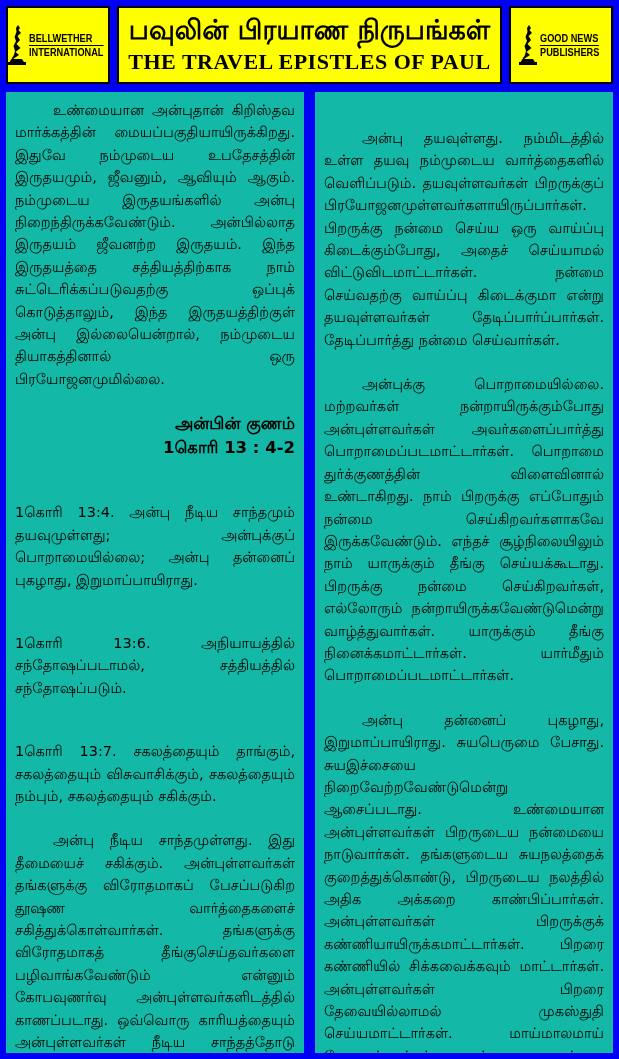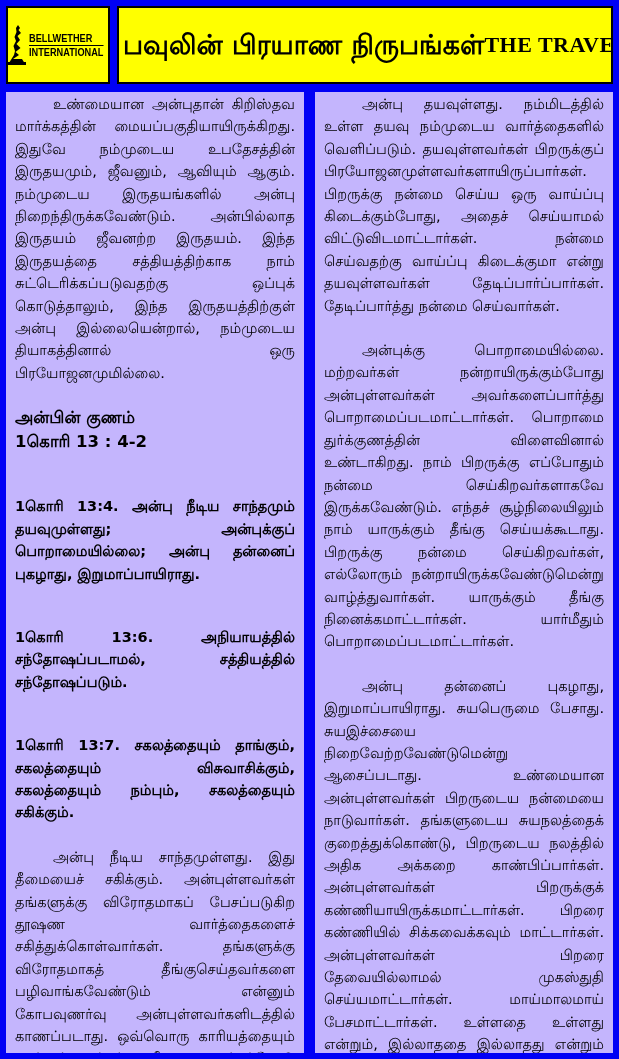--- a/index.html
+++ b/index.html
@@ -44,20 +44,21 @@
     transform: scaleX(0.92);
     transform-origin: left;
     white-space: nowrap;
   }
   .logo-line.underlined { border-bottom: 1.5px solid #000; padding-bottom: 1px; margin-bottom: 1px; }
   .title-box {
     flex: 1;
     background: #FFFF00;
     border: 2px solid #000000;
     display: flex;
+    flex-direction: column;
     align-items: center;
     justify-content: space-evenly;
     padding: 2px 4px;
     overflow: hidden;
   }
   .title-tamil {
     font-size: 27px;
     font-weight: bold;
     white-space: nowrap;
     line-height: 1.1;
@@ -71,39 +72,40 @@
   }
   
   .body {
     flex: 1;
     display: flex;
     gap: 11px;
     min-height: 0;
   }
   .column {
     flex: 1;
-    background: #c4b5fd;
-    padding: 1px 9px 6px 9px;
+    background: #14b8a6;
+    padding: 7px 9px 6px 9px;
     overflow: hidden;
   }
   .column p {
     font-size: 14.5px;
     line-height: 22.4px;
     text-align: justify;
     margin-bottom: 22px;
   }
   .column p.indent { text-indent: 38px; }
-  .column p.verse { font-weight: bold; margin-top: 41px; }
+  .column p.verse { font-weight: normal; margin-top: 41px; }
   .heading {
     font-weight: bold;
     font-size: 16.5px;
     line-height: 24px;
     margin-bottom: 15px;
+    text-align: right;
   }
-  .right-first { }
+  .right-first { margin-top: 28px; }
 </style>
 </head>
 <body>
 
 <div class="page">
 
   <div class="header">
 
     <div class="logo-box">
       <span class="logo-figure">
@@ -116,20 +118,32 @@
         <span class="logo-line underlined">BELLWETHER</span>
         <span class="logo-line">INTERNATIONAL</span>
       </span>
     </div>
 
     <div class="title-box">
       <div class="title-tamil">பவுலின் பிரயாண நிருபங்கள்</div>
       <div class="title-english">THE TRAVEL EPISTLES OF PAUL</div>
     </div>
 
+    <div class="logo-box">
+      <span class="logo-figure">
+        <svg viewBox="0 0 20 40" xmlns="http://www.w3.org/2000/svg">
+          <path fill="#000000" d="M11 0 L13 3 L11.5 5 L14 8 L10.5 11 L13 15 L9.5 19 L13.5 23 L8.5 27 L12 30 L6 34 L15 34 L17.5 38 L2 38 L4.5 34 L7 30 L8 26 L6.5 21 L9 16 L7.5 12 L9.5 7 L9 3 Z"></path>
+          <rect fill="#000000" x="1" y="37" width="18" height="3"></rect>
+        </svg>
+      </span>
+      <span class="logo-text">
+        <span class="logo-line underlined">GOOD NEWS</span>
+        <span class="logo-line">PUBLISHERS</span>
+      </span>
+    </div>
 
   </div>
 
   <div class="body">
 
     <div class="column">
       <p class="indent">உண்மையான அன்புதான் கிறிஸ்தவ மார்க்கத்தின் மையப்பகுதியாயிருக்கிறது. இதுவே நம்முடைய உபதேசத்தின் இருதயமும், ஜீவனும், ஆவியும் ஆகும். நம்முடைய இருதயங்களில் அன்பு நிறைந்திருக்கவேண்டும். அன்பில்லாத இருதயம் ஜீவனற்ற இருதயம். இந்த இருதயத்தை சத்தியத்திற்காக நாம் சுட்டெரிக்கப்படுவதற்கு ஒப்புக் கொடுத்தாலும், இந்த இருதயத்திற்குள் அன்பு இல்லையென்றால், நம்முடைய தியாகத்தினால் ஒரு பிரயோஜனமுமில்லை.</p>
       <div class="heading">
         <div>அன்பின் குணம்</div>
         <div>1கொரி 13 : 4-2</div>

